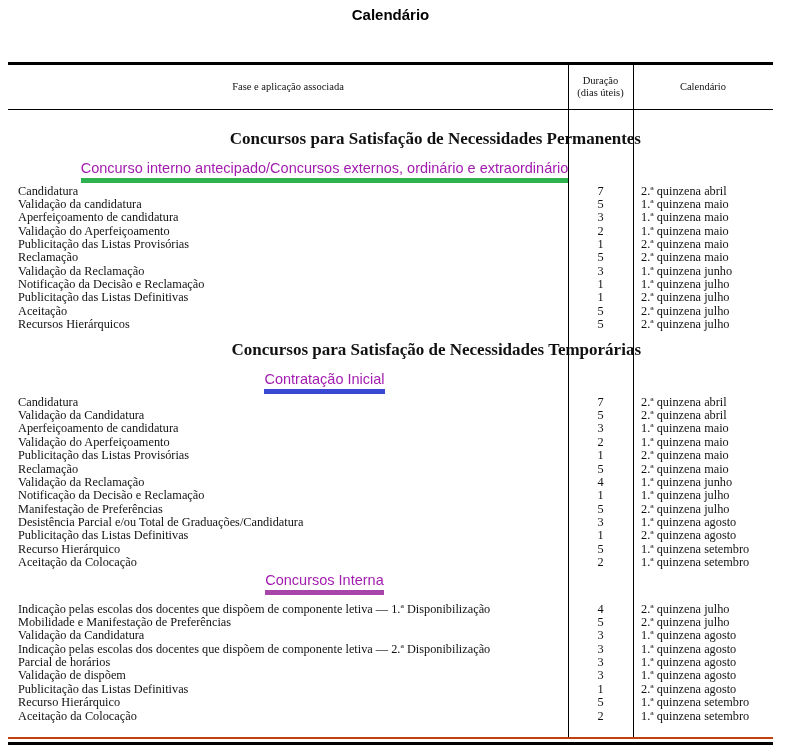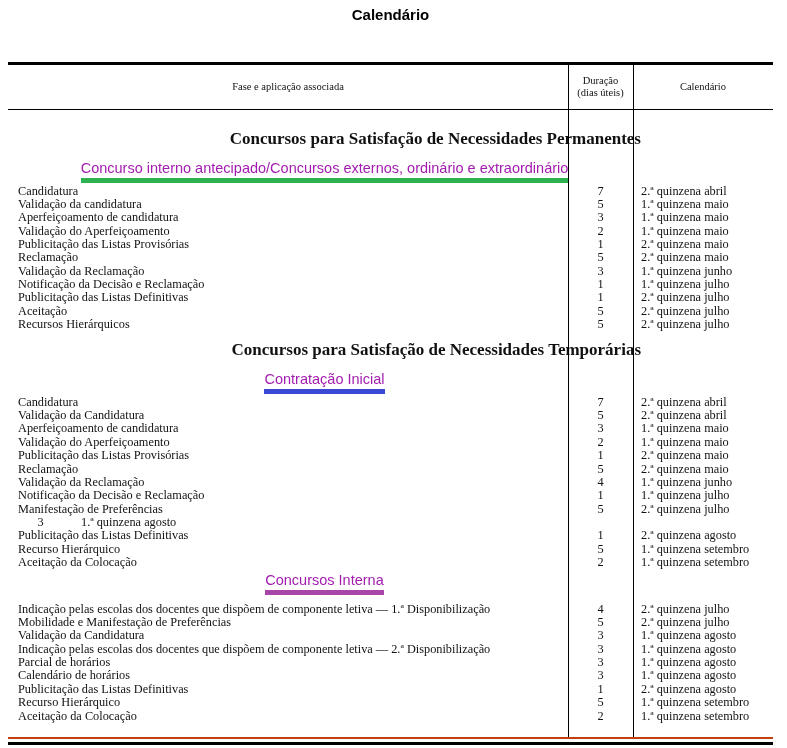--- a/index.html
+++ b/index.html
@@ -263,20 +263,24 @@
   <div class="row">
     <div class="c1">
       <span class="label">Manifestação de Preferências</span>
       <span class="leader"></span>
     </div>
     <div class="c2">5</div>
     <div class="c3">2.ª quinzena julho</div>
   </div>
 
   <div class="row">
+    <div class="c1">
+      <span class="label">Desistência Parcial e/ou Total de Graduações/Candidatura</span>
+      <span class="leader"></span>
+    </div>
     <div class="c2">3</div>
     <div class="c3">1.ª quinzena agosto</div>
   </div>
 
   <div class="row">
     <div class="c1">
       <span class="label">Publicitação das Listas Definitivas</span>
       <span class="leader"></span>
     </div>
     <div class="c2">1</div>
@@ -352,21 +356,21 @@
     <div class="c1">
       <span class="label">Parcial de horários</span>
       <span class="leader"></span>
     </div>
     <div class="c2">3</div>
     <div class="c3">1.ª quinzena agosto</div>
   </div>
 
   <div class="row">
     <div class="c1">
-      <span class="label">Calendário de horários</span>
+      <span class="label">Validação de dispõem</span>
       <span class="leader"></span>
     </div>
     <div class="c2">3</div>
     <div class="c3">1.ª quinzena agosto</div>
   </div>
 
   <div class="row">
     <div class="c1">
       <span class="label">Publicitação das Listas Definitivas</span>
       <span class="leader"></span>

